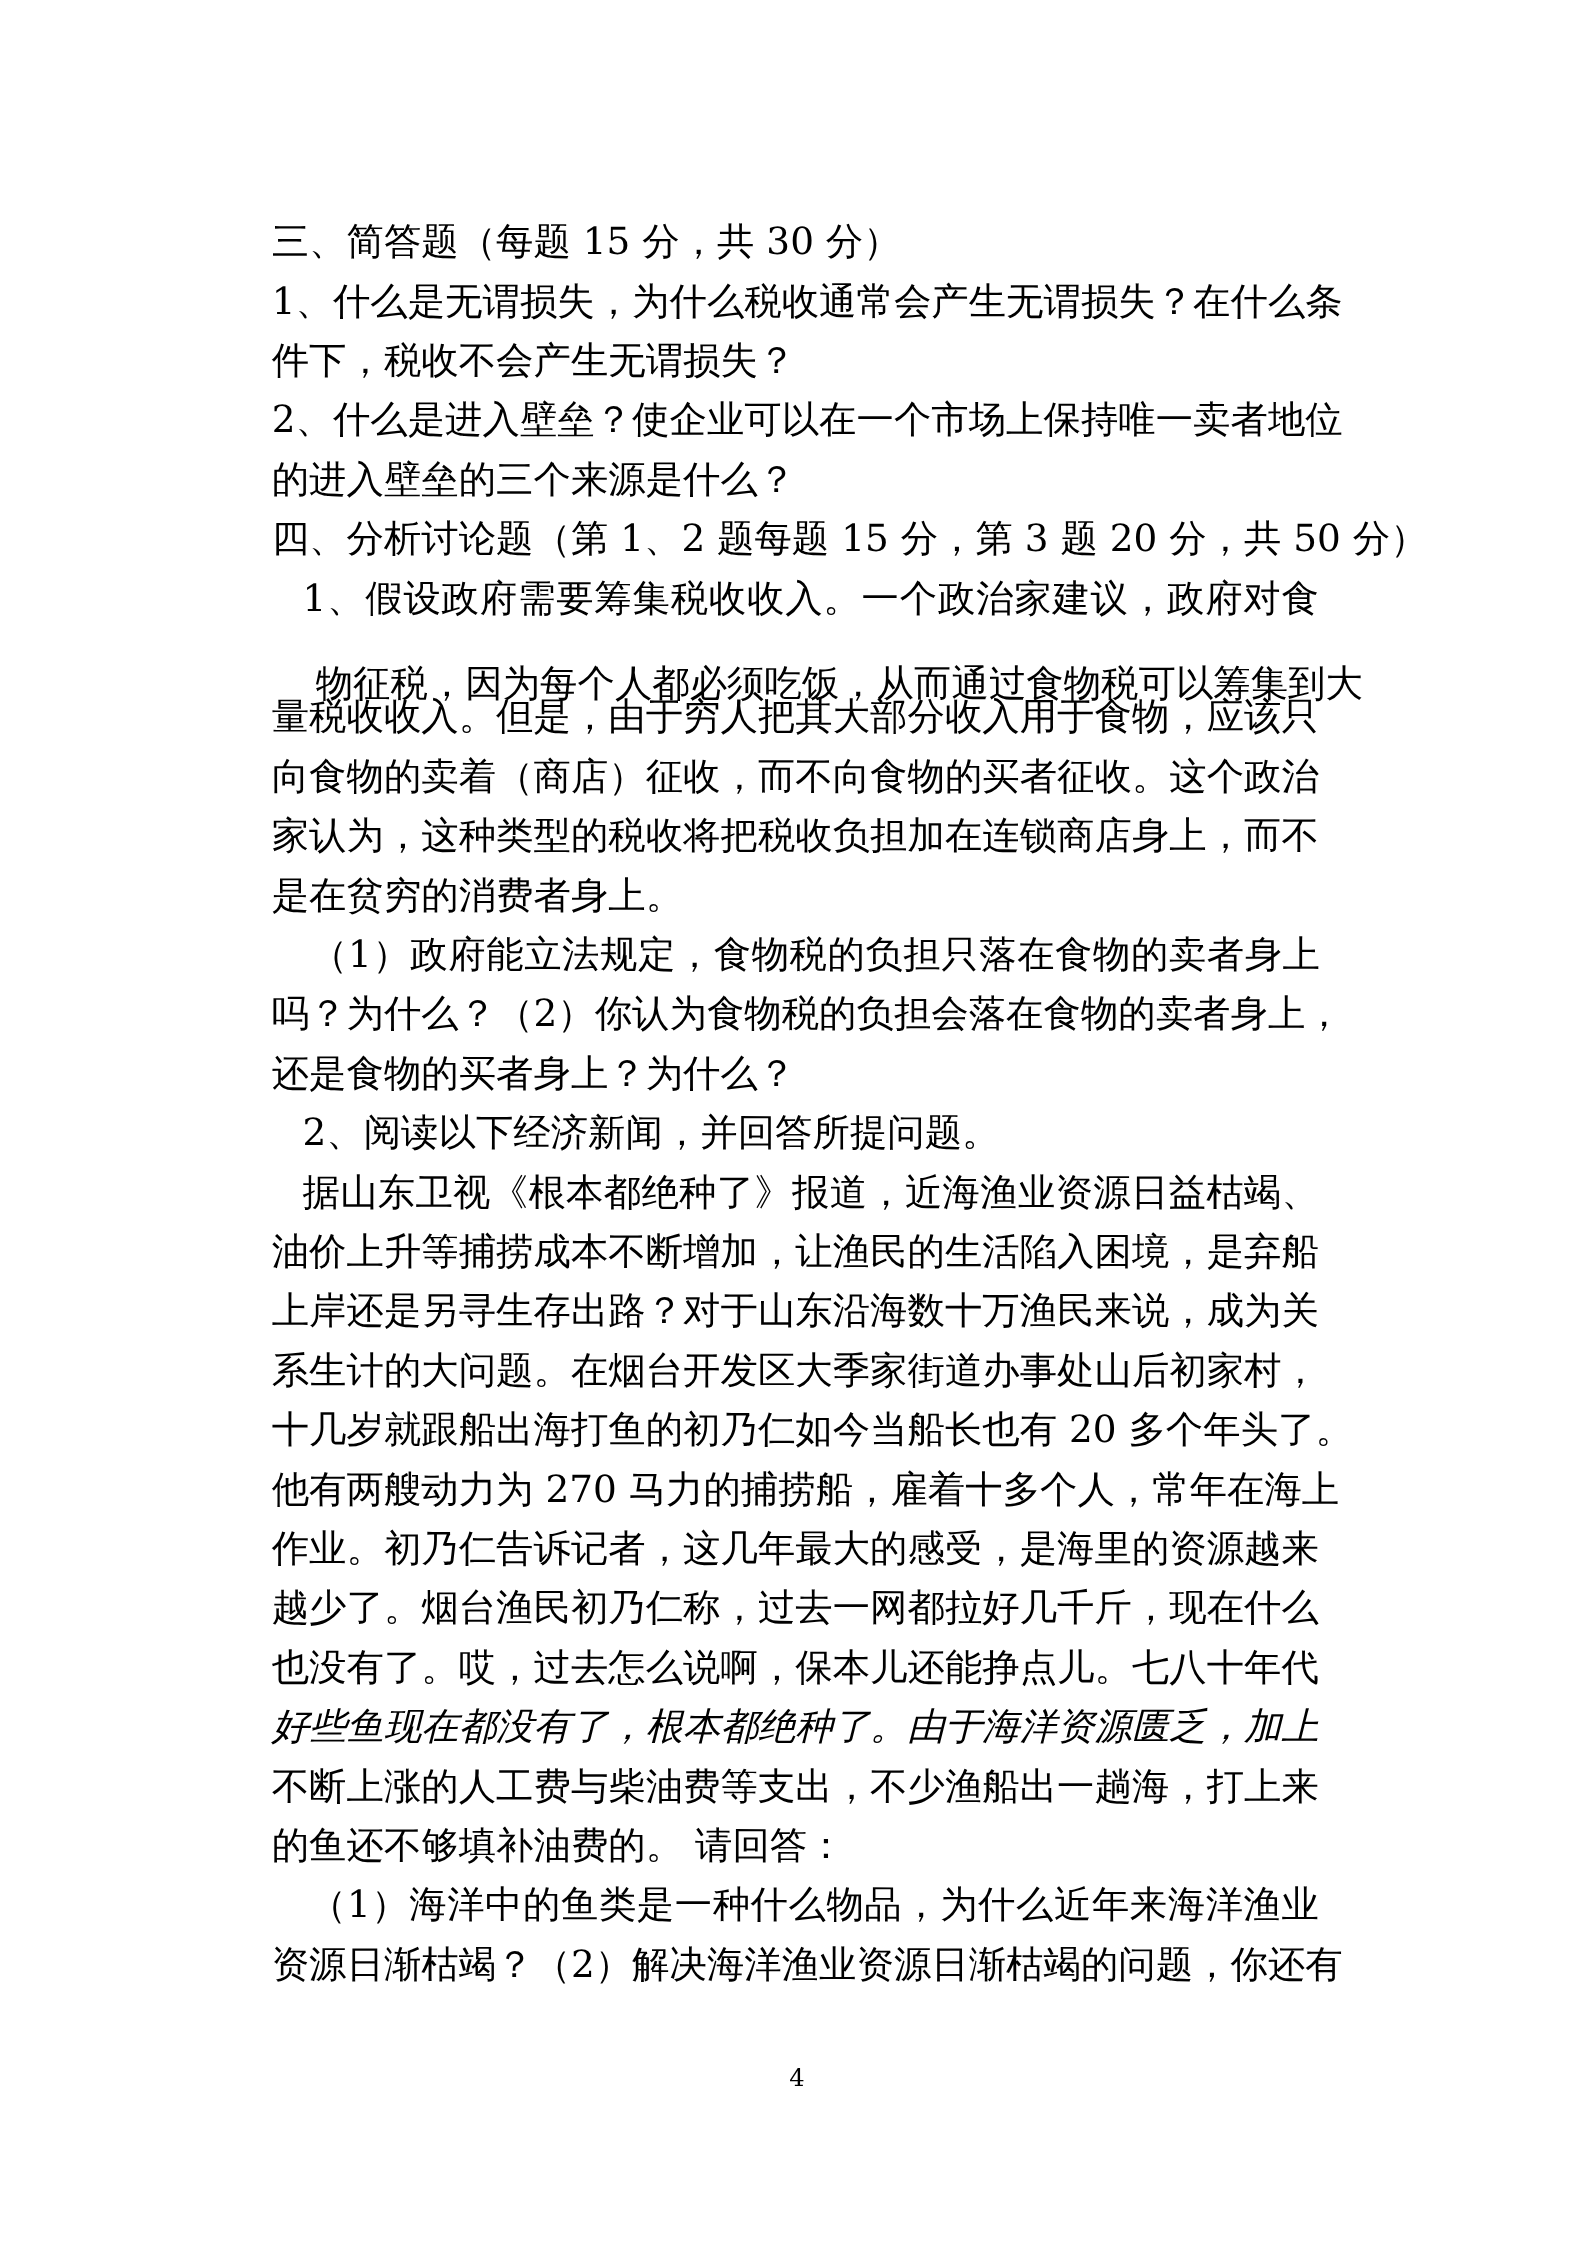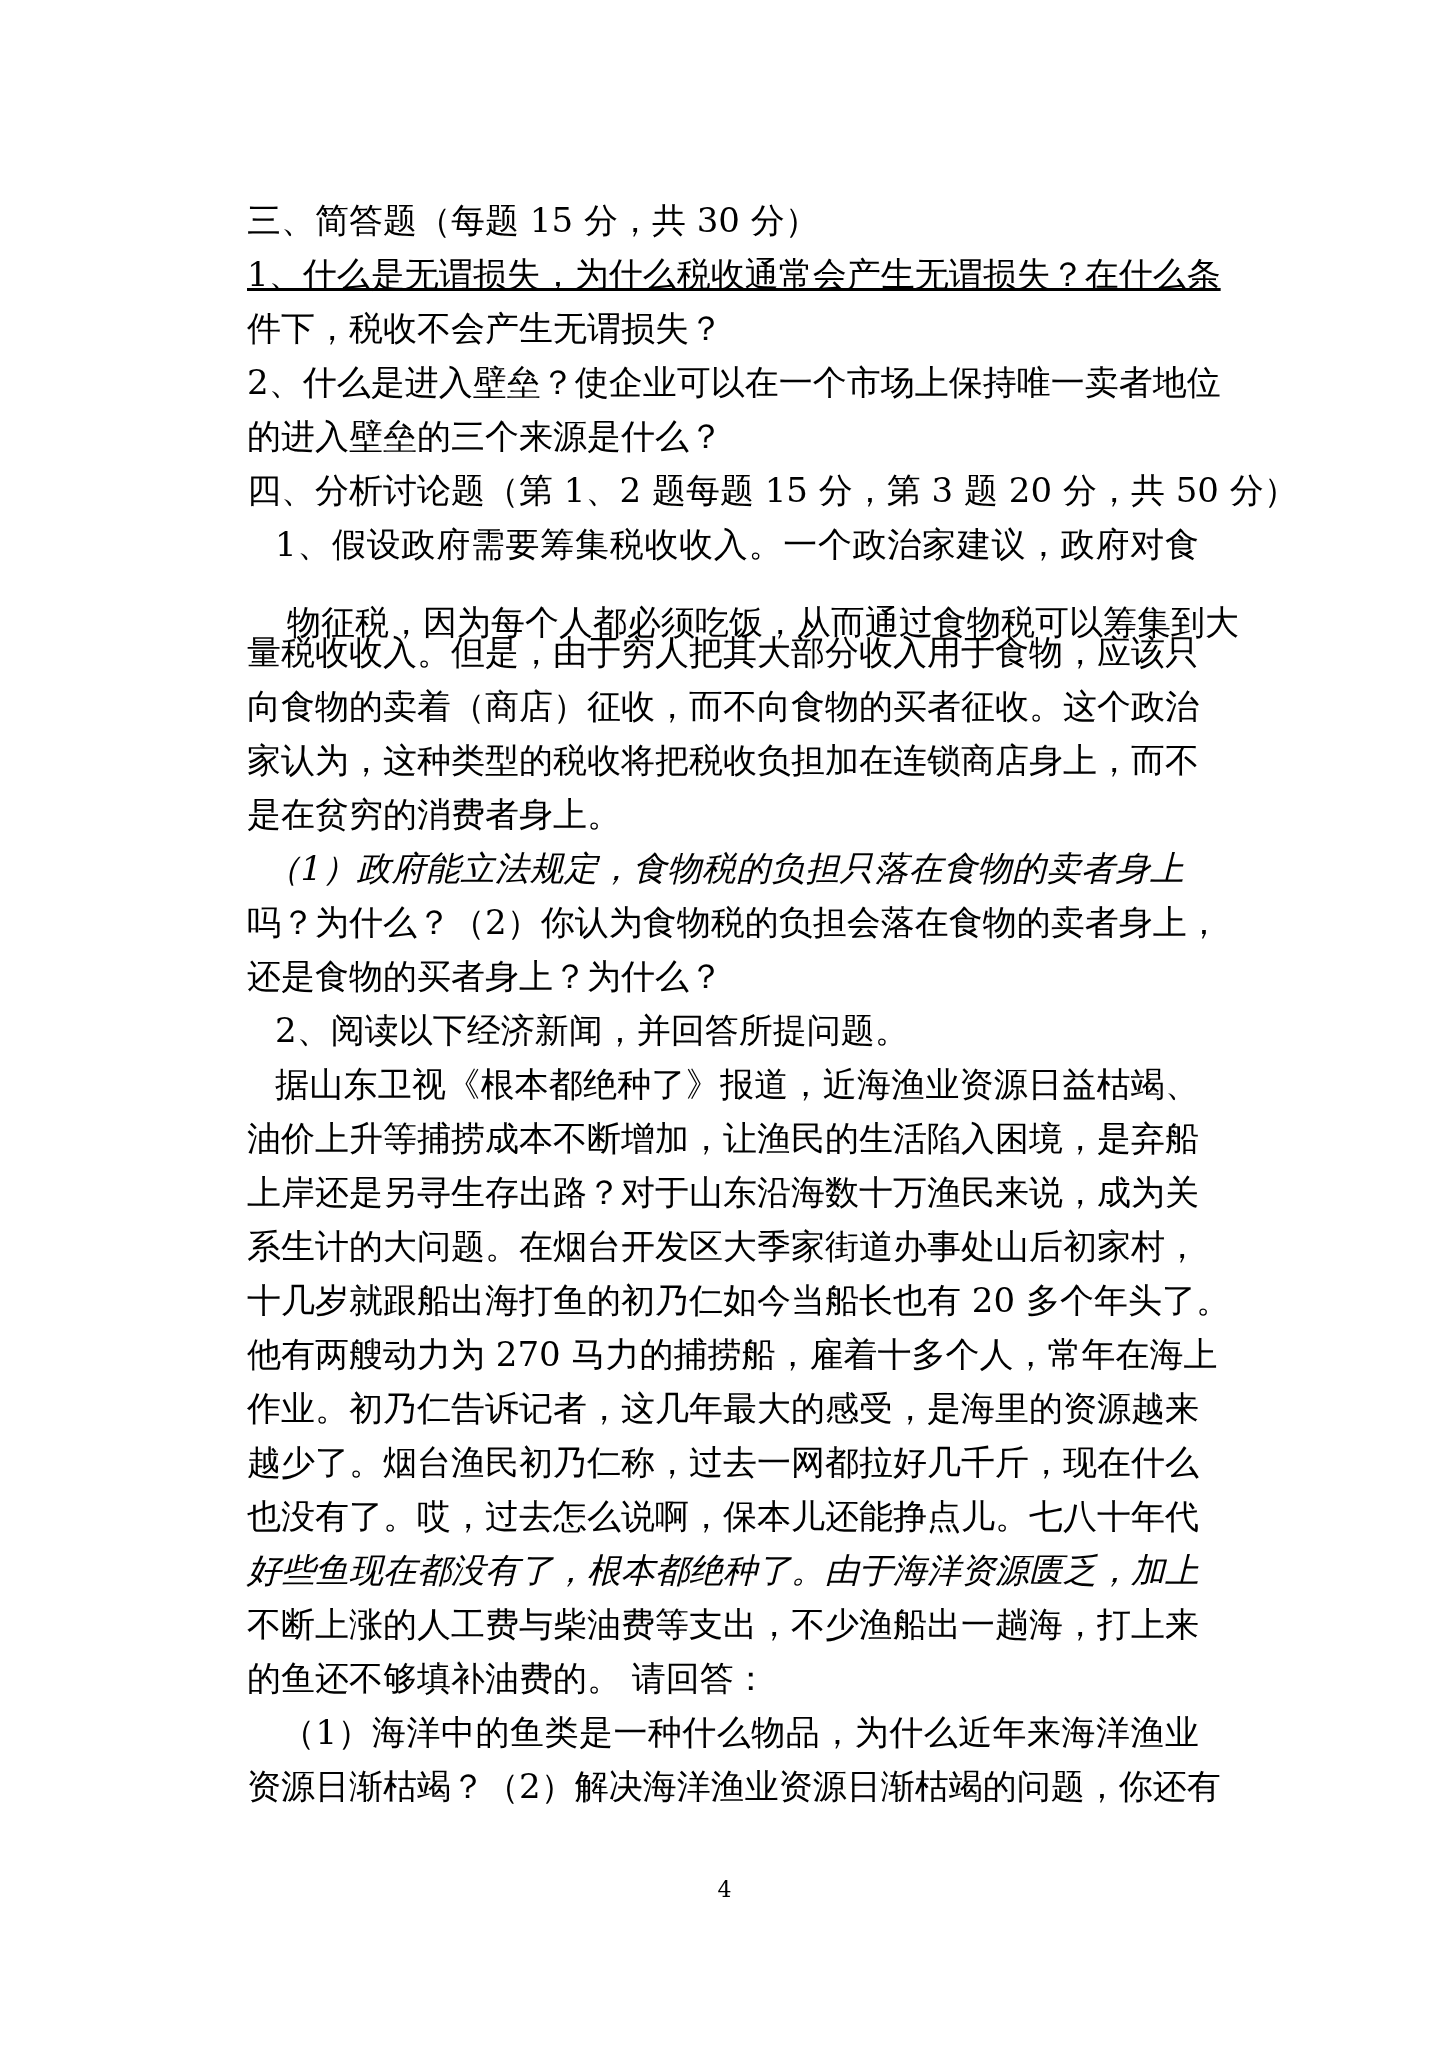--- a/index.html
+++ b/index.html
@@ -46,32 +46,32 @@
       font-size: 22px;
       line-height: 28px;
     }
   </style>
 </head>
 <body>
 
 <div class="page">
   <div id="lines-container">
       <div class="line" style="top: 198px; left: 247px; width: 952px;">三、简答题（每题 15 分，共 30 分）</div>
-      <div class="line justify" style="top: 252px; left: 247px; width: 952px; text-decoration: underline;">1、什么是无谓损失，为什么税收通常会产生无谓损失？在什么条</div>
+      <div class="line justify" style="top: 252px; left: 247px; width: 952px;">1、什么是无谓损失，为什么税收通常会产生无谓损失？在什么条</div>
       <div class="line" style="top: 306px; left: 247px; width: 952px;">件下，税收不会产生无谓损失？</div>
       <div class="line justify" style="top: 360px; left: 247px; width: 952px;">2、什么是进入壁垒？使企业可以在一个市场上保持唯一卖者地位</div>
       <div class="line" style="top: 414px; left: 247px; width: 952px;">的进入壁垒的三个来源是什么？</div>
       <div class="line justify" style="top: 468px; left: 247px; width: 952px;">四、分析讨论题（第 1、2 题每题 15 分，第 3 题 20 分，共 50 分）</div>
       <div class="line justify" style="top: 522px; left: 275px; width: 924px;">1、假设政府需要筹集税收收入。一个政治家建议，政府对食</div>
       <div class="line justify" style="top: 600px; left: 247px; width: 952px; margin-left: 40px;">物征税，因为每个人都必须吃饭，从而通过食物税可以筹集到大</div>
       <div class="line justify" style="top: 630px; left: 247px; width: 952px;">量税收收入。但是，由于穷人把其大部分收入用于食物，应该只</div>
       <div class="line justify" style="top: 684px; left: 247px; width: 952px;">向食物的卖着（商店）征收，而不向食物的买者征收。这个政治</div>
       <div class="line justify" style="top: 738px; left: 247px; width: 952px;">家认为，这种类型的税收将把税收负担加在连锁商店身上，而不</div>
       <div class="line" style="top: 792px; left: 247px; width: 952px;">是在贫穷的消费者身上。</div>
-      <div class="line justify" style="top: 846px; left: 266px; width: 918px; font-style: italic;">（1）政府能立法规定，食物税的负担只落在食物的卖者身上</div>
+      <div class="line justify" style="top: 846px; left: 282px; width: 918px;">（1）政府能立法规定，食物税的负担只落在食物的卖者身上</div>
       <div class="line justify" style="top: 900px; left: 247px; width: 952px;">吗？为什么？（2）你认为食物税的负担会落在食物的卖者身上，</div>
       <div class="line" style="top: 954px; left: 247px; width: 952px;">还是食物的买者身上？为什么？</div>
       <div class="line" style="top: 1008px; left: 275px; width: 924px;">2、阅读以下经济新闻，并回答所提问题。</div>
       <div class="line justify" style="top: 1062px; left: 275px; width: 924px;">据山东卫视《根本都绝种了》报道，近海渔业资源日益枯竭、</div>
       <div class="line justify" style="top: 1116px; left: 247px; width: 952px;">油价上升等捕捞成本不断增加，让渔民的生活陷入困境，是弃船</div>
       <div class="line justify" style="top: 1170px; left: 247px; width: 952px;">上岸还是另寻生存出路？对于山东沿海数十万渔民来说，成为关</div>
       <div class="line justify" style="top: 1224px; left: 247px; width: 952px;">系生计的大问题。在烟台开发区大季家街道办事处山后初家村，</div>
       <div class="line justify" style="top: 1278px; left: 247px; width: 952px;">十几岁就跟船出海打鱼的初乃仁如今当船长也有 20 多个年头了。</div>
       <div class="line justify" style="top: 1332px; left: 247px; width: 952px;">他有两艘动力为 270 马力的捕捞船，雇着十多个人，常年在海上</div>
       <div class="line justify" style="top: 1386px; left: 247px; width: 952px;">作业。初乃仁告诉记者，这几年最大的感受，是海里的资源越来</div>

